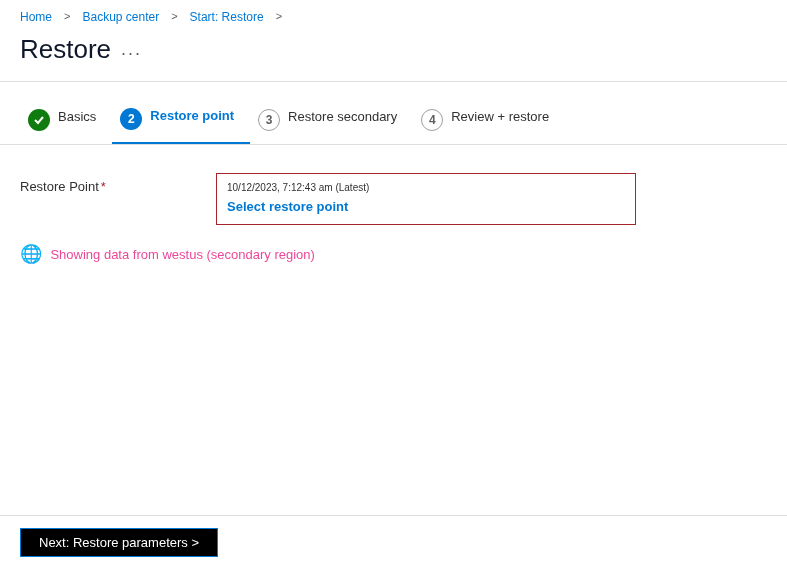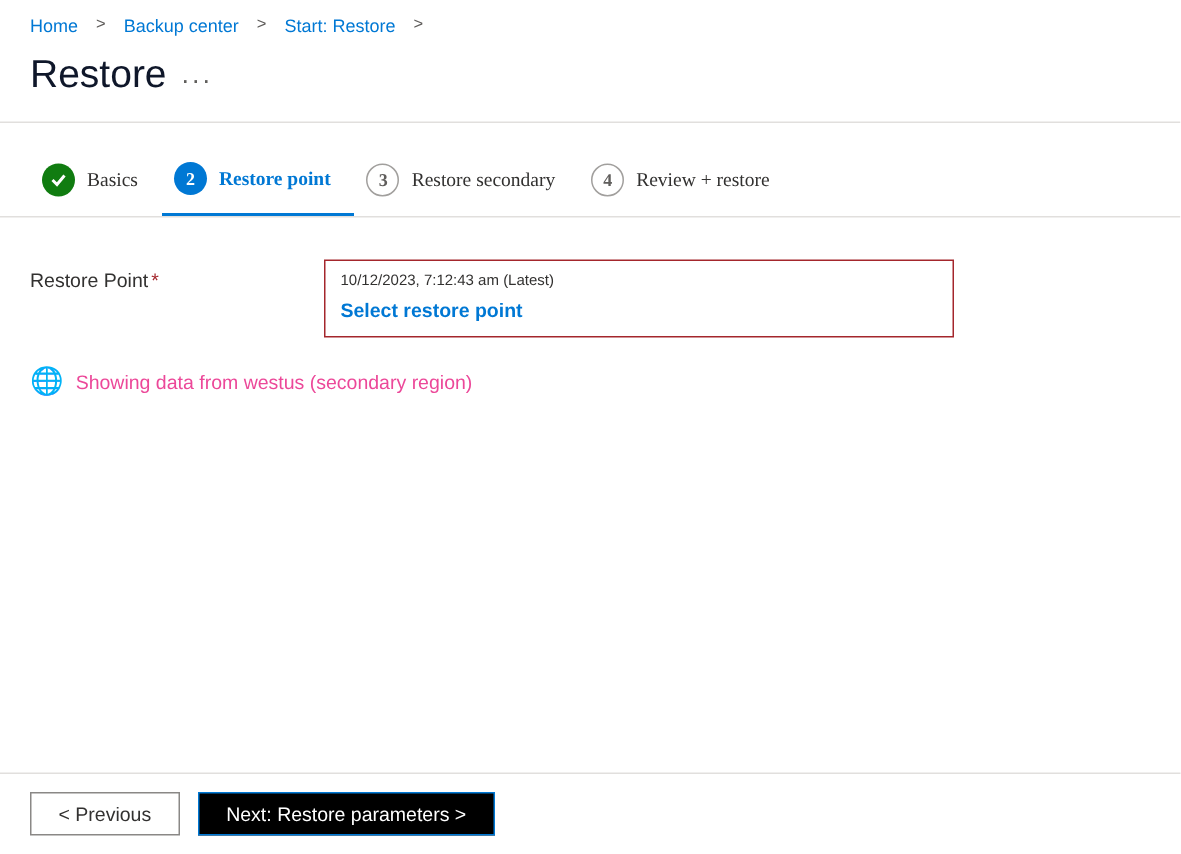--- a/index.html
+++ b/index.html
@@ -57,27 +57,26 @@
       display: flex;
       align-items: center;
       padding: 16px 20px 0 20px;
       gap: 0;
       border-bottom: 1px solid #e1dfdd;
       padding-bottom: 0;
     }
 
     .step {
       display: flex;
-      align-items: center;
+      align-items: flex-start;
       gap: 8px;
       padding: 10px 16px 12px 8px;
       cursor: pointer;
       position: relative;
       white-space: nowrap;
-      font-family: Liberation Serif, serif;
     }
     .step.active {
       border-bottom: 2px solid #0078d4;
     }
     .step-circle {
       width: 22px;
       height: 22px;
       border-radius: 50%;
       display: flex;
       align-items: center;
@@ -279,15 +278,14 @@
 
 
   <div class="info-row">
     <span class="globe-icon">🌐</span>
     <span class="info-text">Showing data from westus (secondary region)</span>
   </div>
 
 </div>
 
 <div class="footer-bar">
-  <button class="btn-secondary">&lt; Previous</button>
   <button class="btn-primary">Next: Restore parameters &gt;</button>
 </div>
 
 </body></html>

